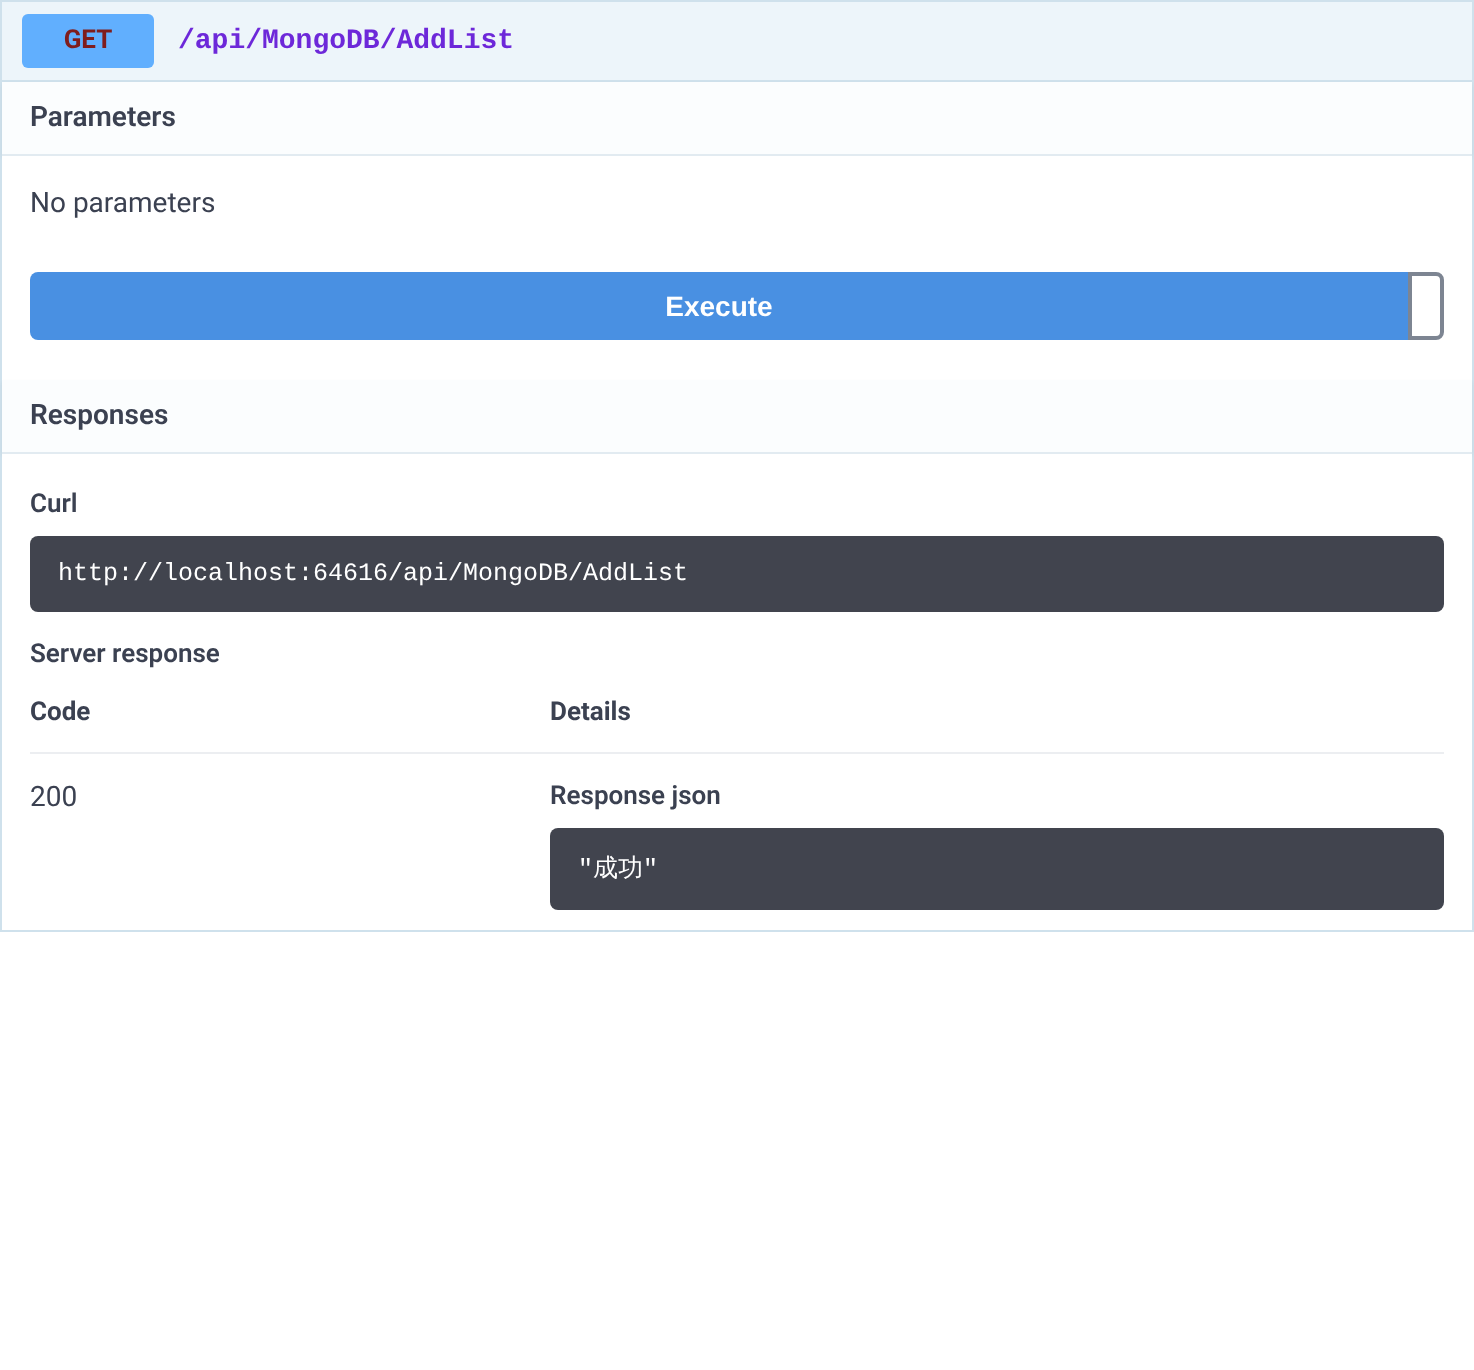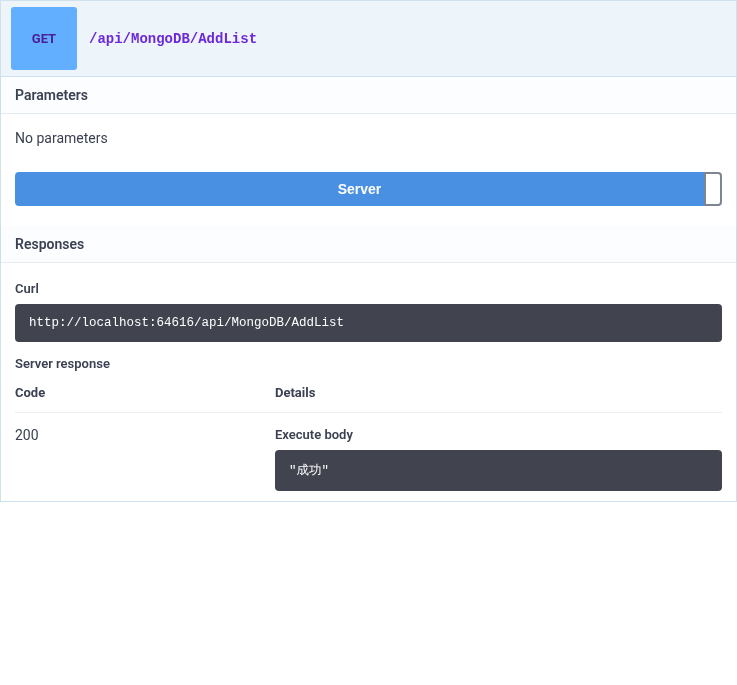--- a/index.html
+++ b/index.html
@@ -16,25 +16,25 @@
   }
   .opblock-summary {
     display: flex;
     align-items: center;
     padding: 6px 10px;
     gap: 12px;
     background: #edf5fa;
   }
   .method-badge {
     background: #61affe;
-    color: #4c1d95;
+    color: #7f1d1d;
     font-weight: 700;
     font-size: 13px;
     min-width: 66px;
-    padding: 24px 14px;
+    padding: 6px 14px;
     text-align: center;
     border-radius: 3px;
   }
   .opblock-path {
     font-family: "SFMono-Regular", Consolas, "Liberation Mono", Menlo, monospace;
     font-weight: 600;
     color: #6d28d9;
     font-size: 14px;
   }
   .opblock-body {
@@ -134,21 +134,21 @@
   <div class="opblock-summary">
     <span class="method-badge">GET</span>
     <span class="opblock-path">/api/MongoDB/AddList</span>
   </div>
 
   <div class="opblock-body">
     <div class="section-header">Parameters</div>
     <div class="section-content">
       <div class="no-params">No parameters</div>
       <div class="exec-row">
-        <button class="btn-execute">Server</button>
+        <button class="btn-execute">Execute</button>
         <div class="btn-clear-stub"></div>
       </div>
     </div>
 
     <div class="section-header">Responses</div>
 
     <div class="responses-inner">
       <div class="small-head">Curl</div>
 
       <div class="code-block url">http://localhost:64616/api/MongoDB/AddList</div>
@@ -156,20 +156,20 @@
       <div class="small-head">Server response</div>
 
       <div class="table-wrap">
         <div class="resp-head-row">
           <div class="col-code">Code</div>
           <div class="col-details">Details</div>
         </div>
         <div class="resp-body-row">
           <div class="col-code status-code">200</div>
           <div class="col-details">
-            <div class="detail-label">Execute body</div>
+            <div class="detail-label">Response json</div>
             <div class="resp-body-block">"成功"</div>
           </div>
         </div>
       </div>
     </div>
   </div>
 </div>
 
 </body></html>

